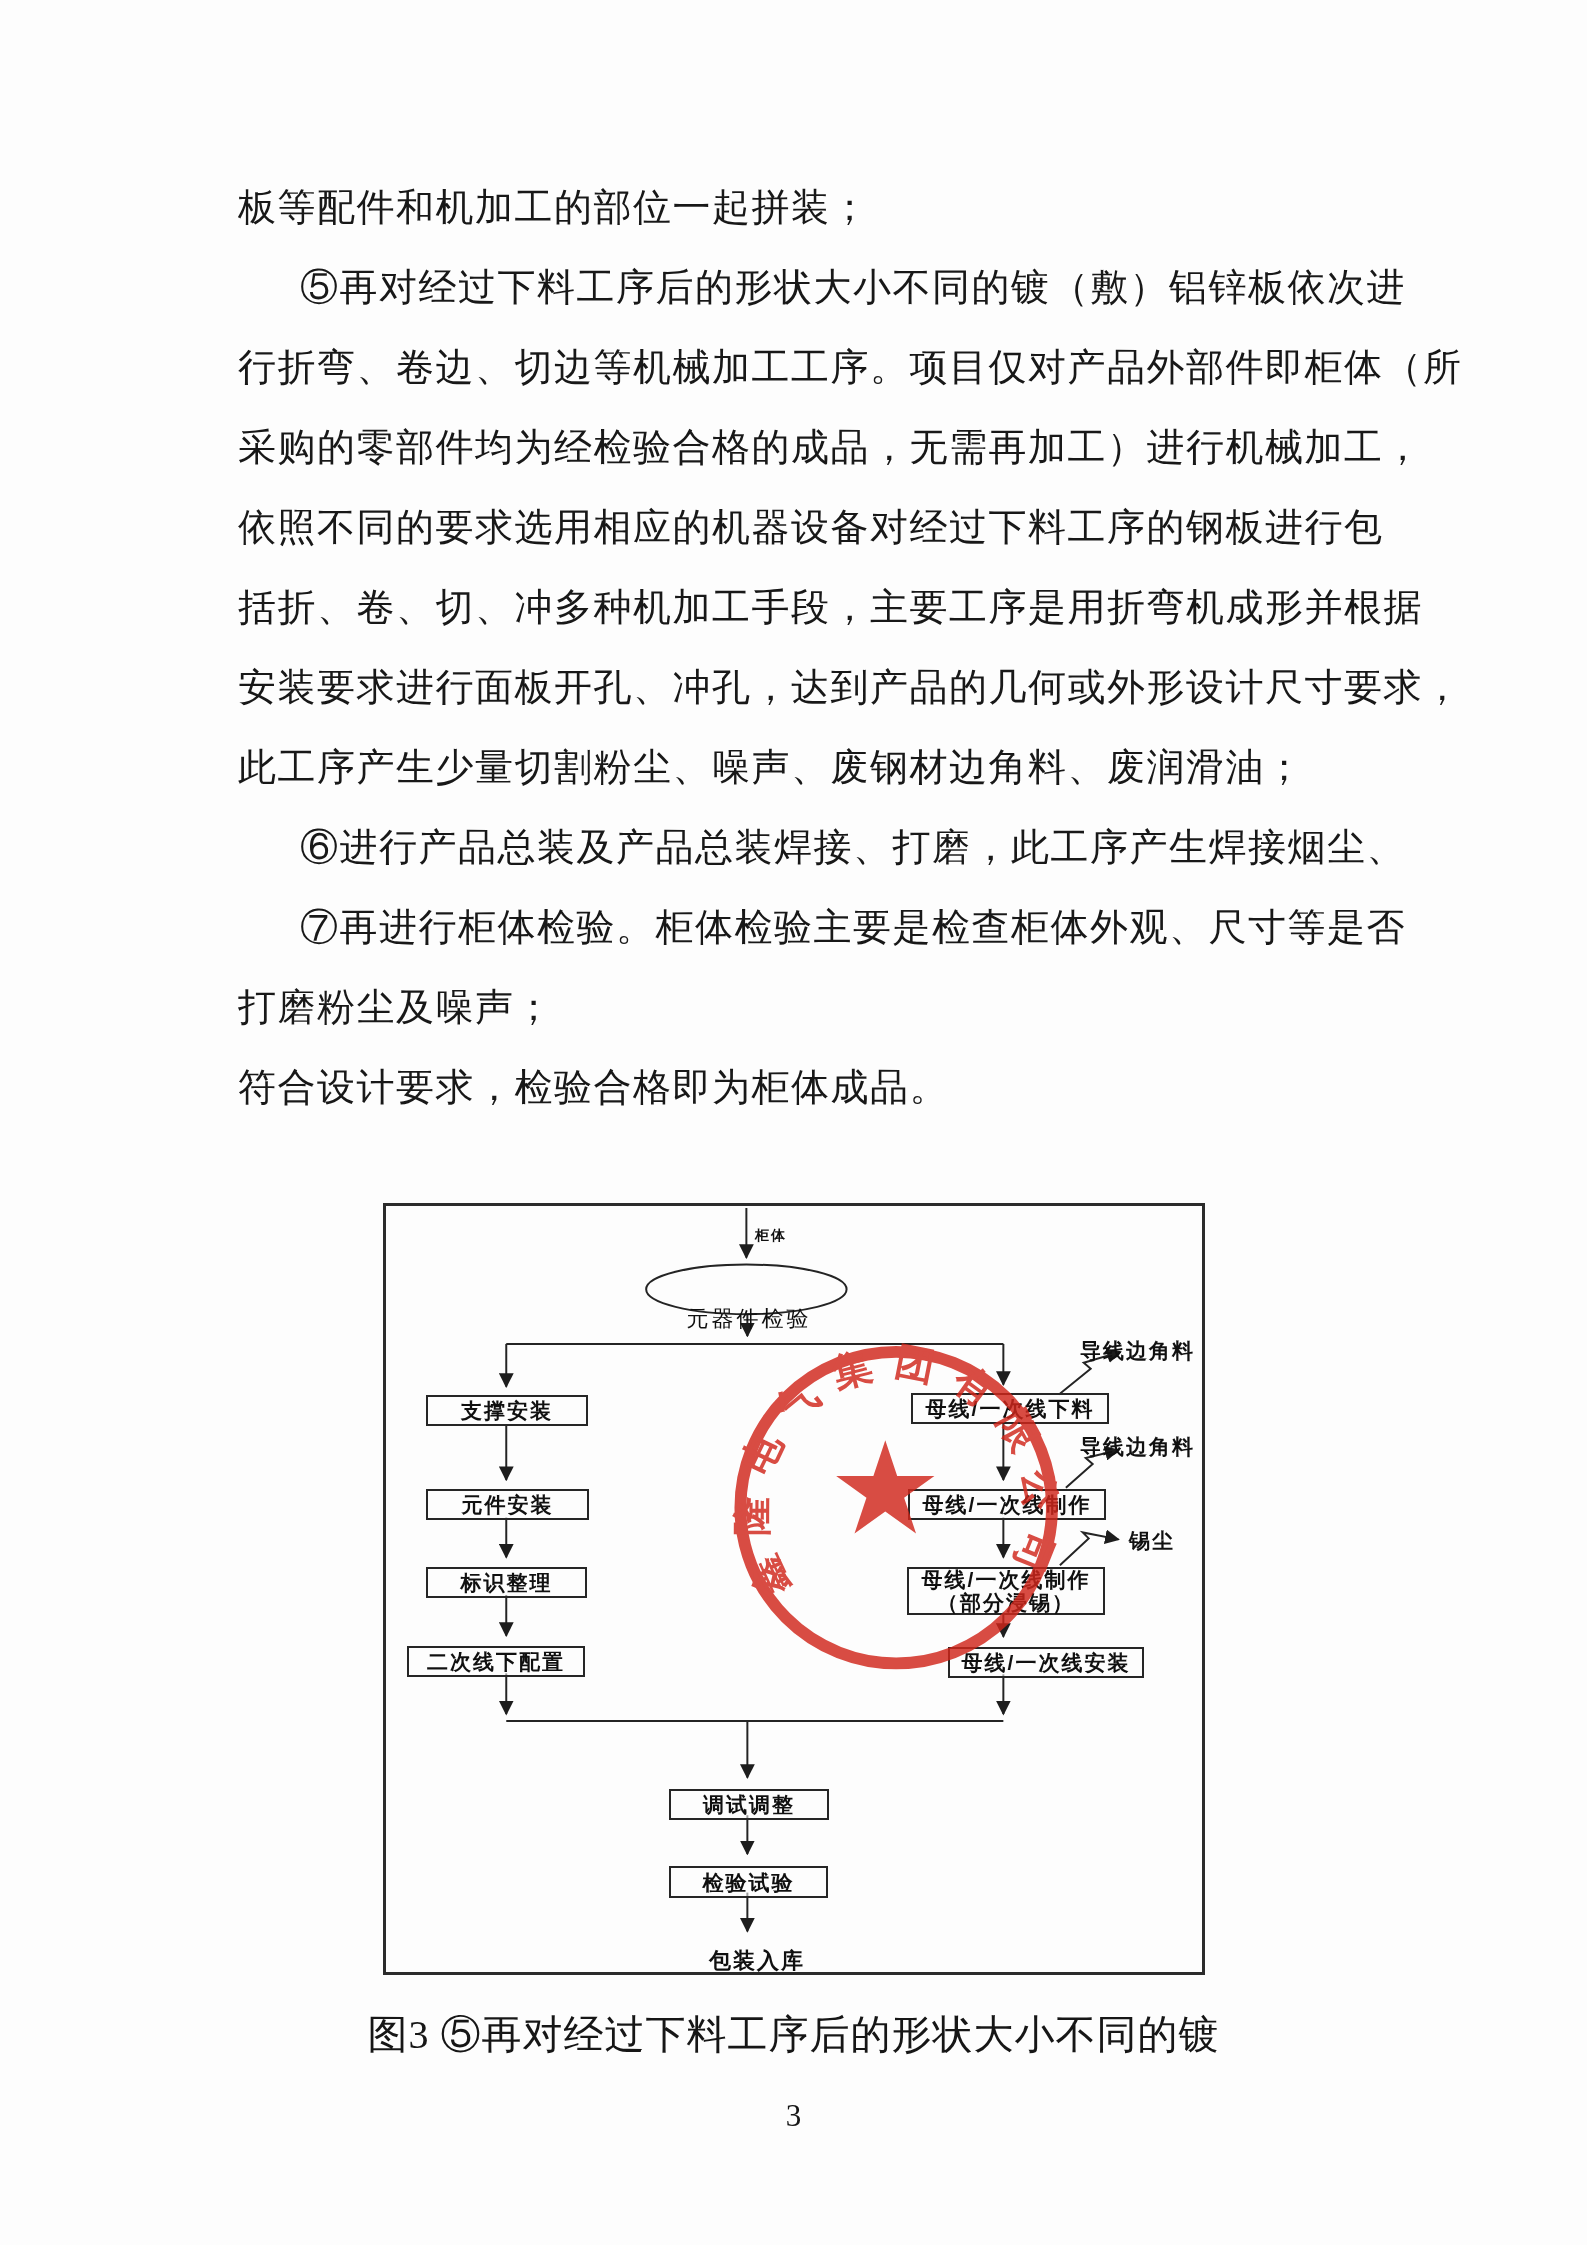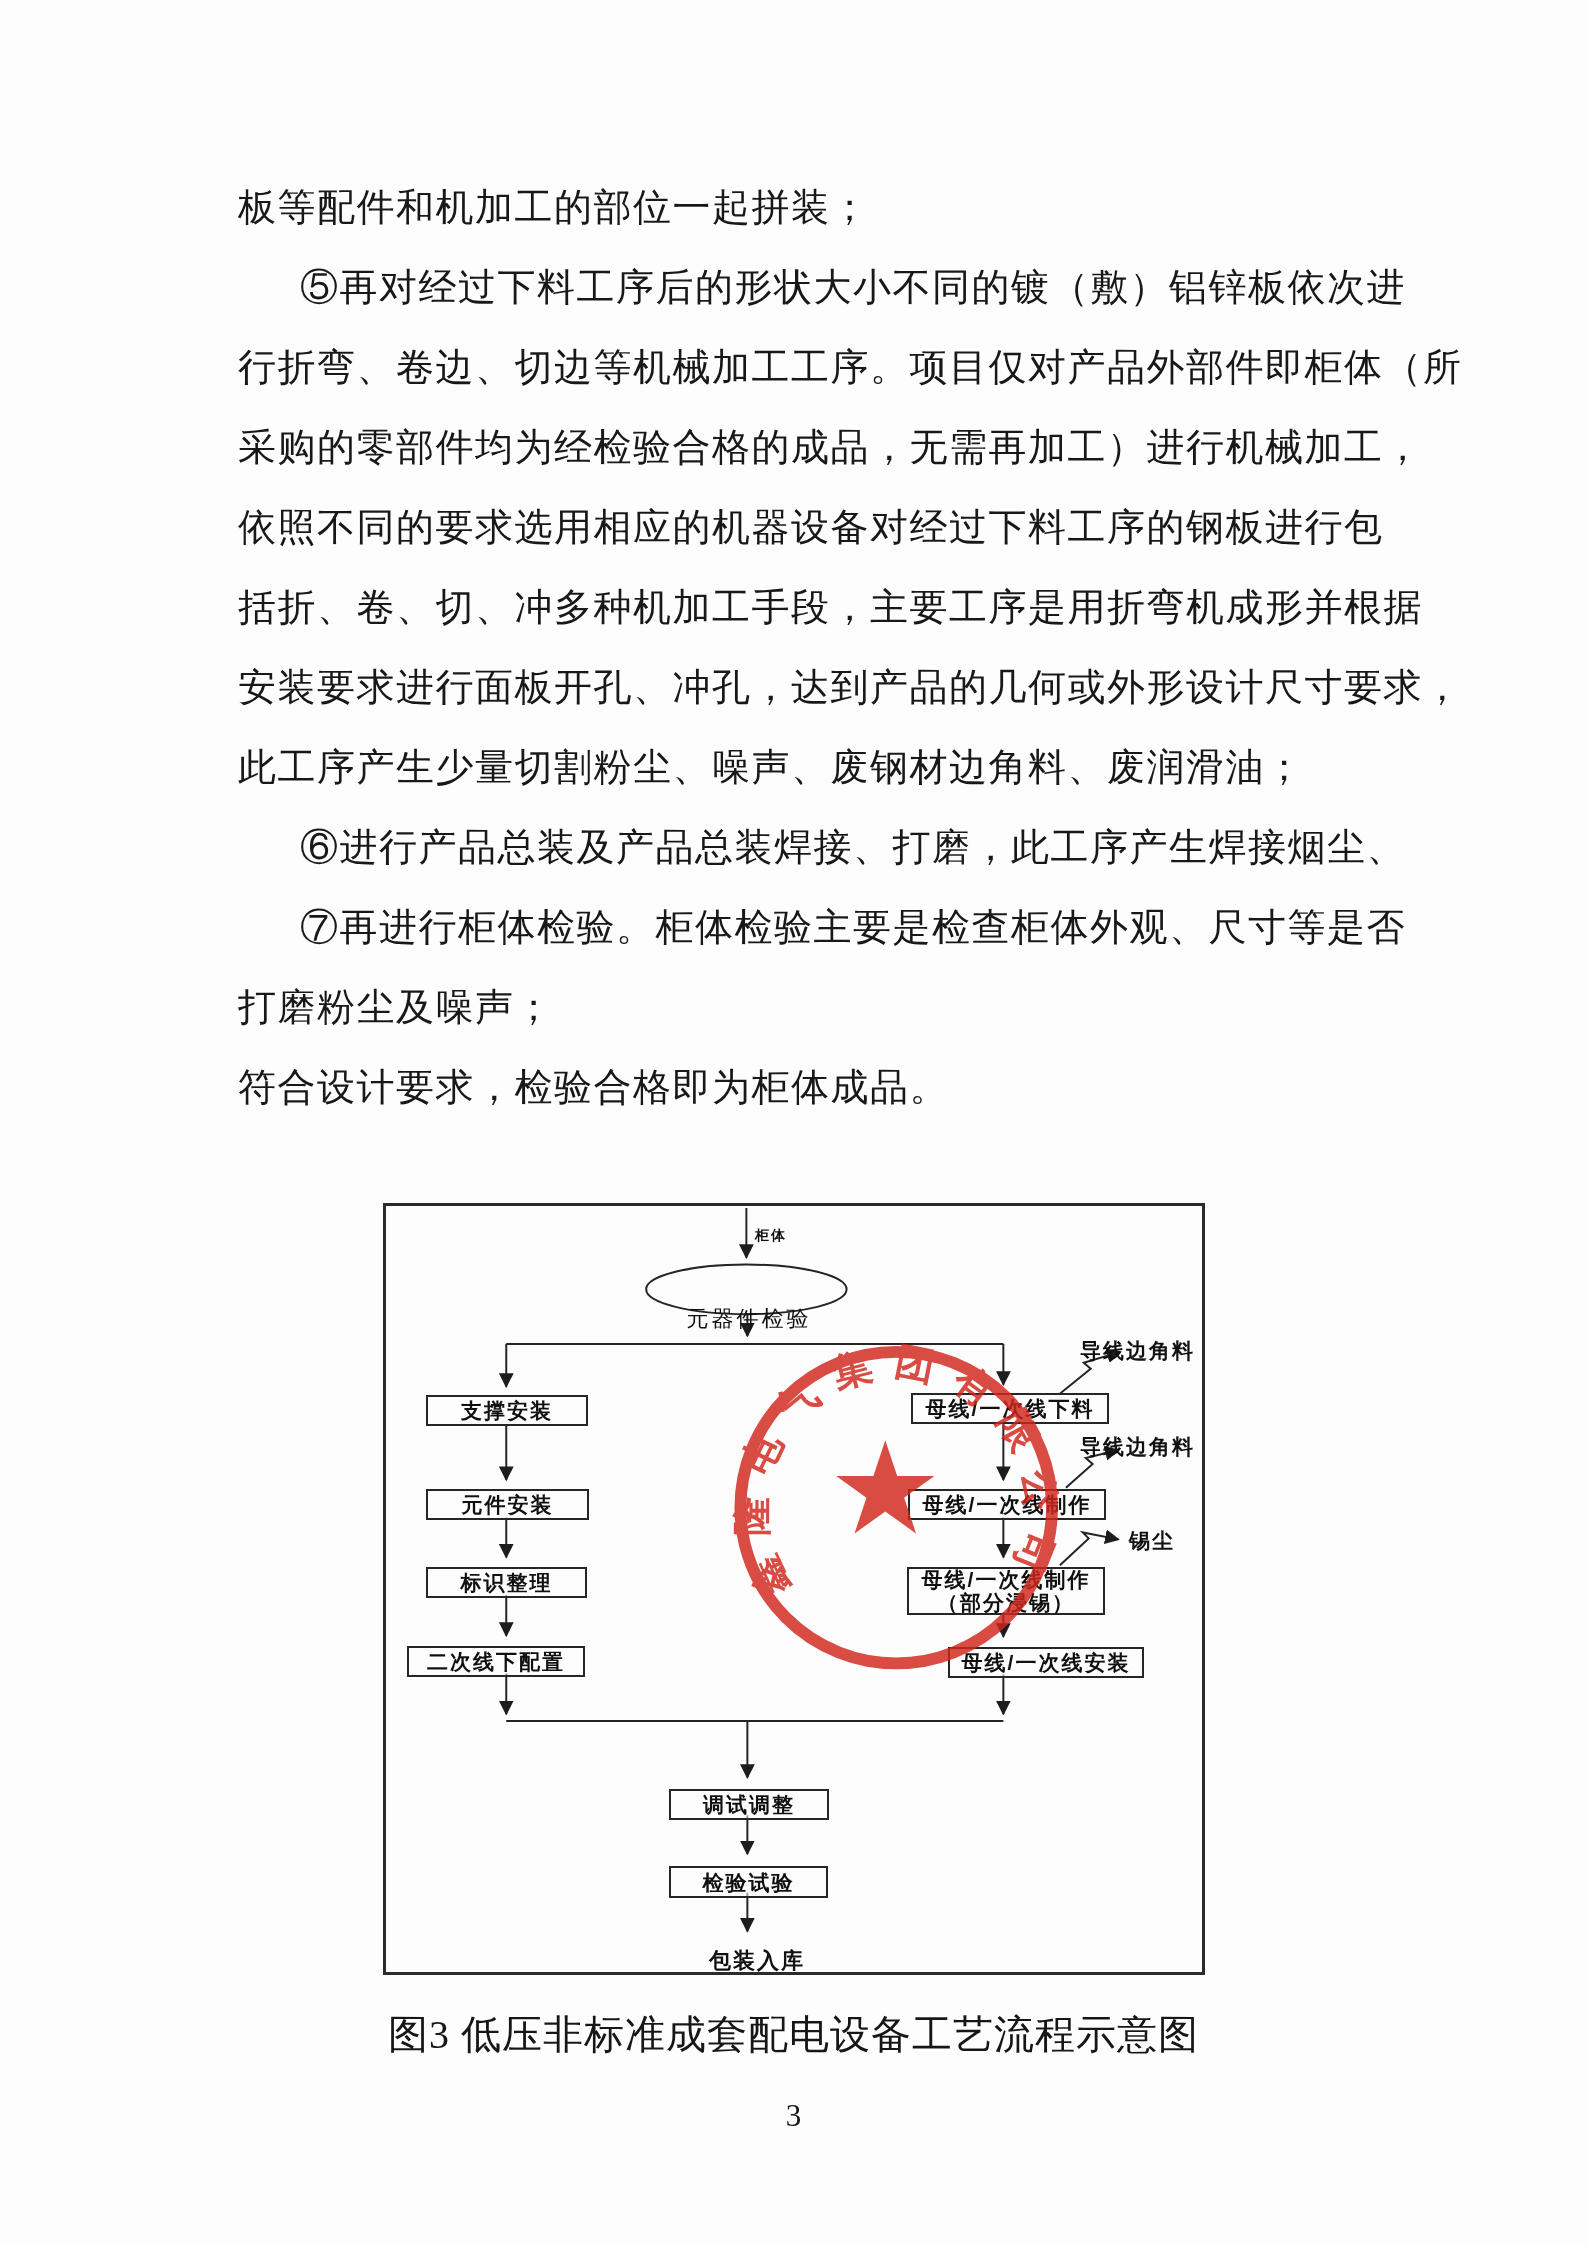--- a/index.html
+++ b/index.html
@@ -143,14 +143,14 @@
       <circle cx="514" cy="304" r="157" fill="none" stroke="#d1261b" stroke-width="12"></circle>
       <polygon points="503,236 515,272 552.5,272 522,294 534,330 503,308 472,330 484,294 453.5,272 491,272" fill="#d1261b"></polygon>
       <path id="sealArc" d="M413,389 A132,132 0 1 1 599,405" fill="none"></path>
       <text font-size="40" font-weight="bold" fill="#d1261b" font-family="Liberation Sans, DejaVu Sans, sans-serif" letter-spacing="18">
         <textPath href="#sealArc" startOffset="6">鑫隆电气集团有限公司</textPath>
       </text>
     </g>
   </svg>
 </div>
 
-<div class="caption">图3 低压非标准成套配电设备工艺流程示意图</div>
+<div class="caption">图3 ⑤再对经过下料工序后的形状大小不同的镀</div>
 <div class="pagenum">3</div>
 
 </body></html>

